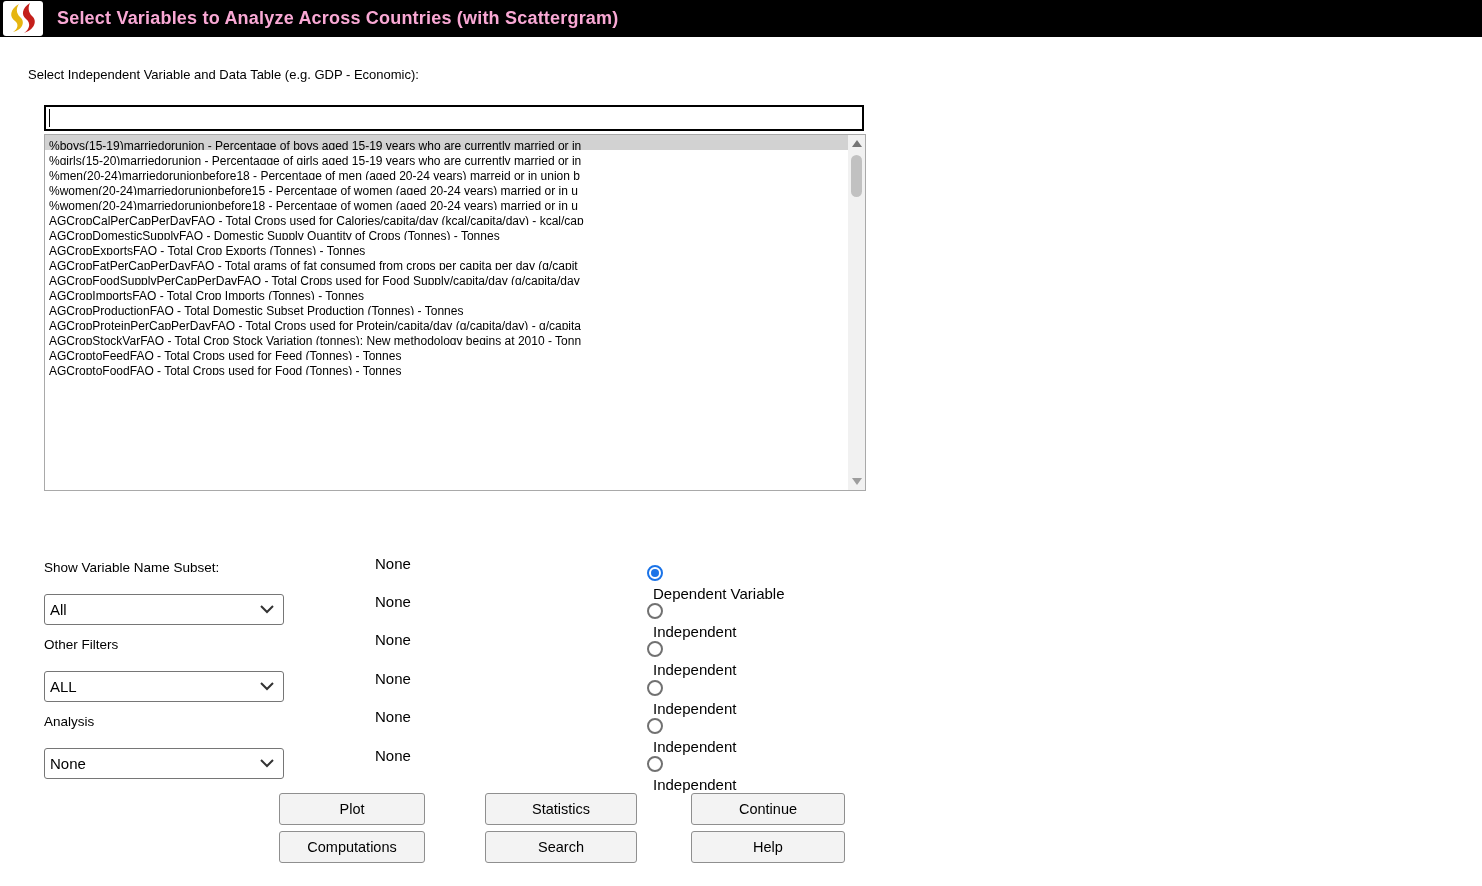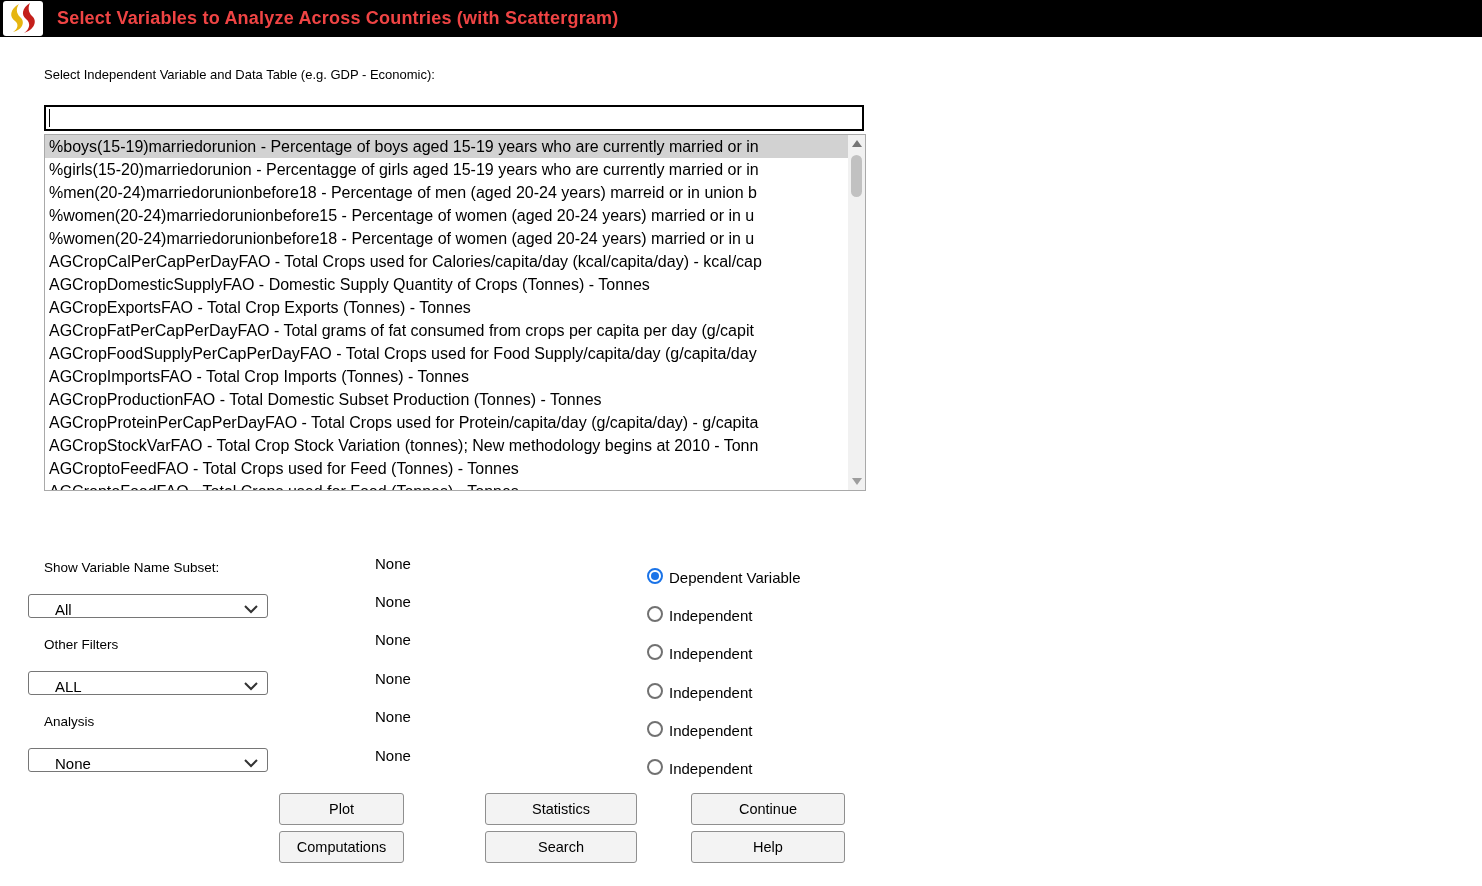--- a/index.html
+++ b/index.html
@@ -8,80 +8,80 @@
     width: 1482px; height: 886px;
     position: relative;
     font-family: "Liberation Sans", sans-serif;
     color: #000;
     overflow: hidden;
   }
 
   
   .header { position: absolute; left: 0; top: 0; width: 1482px; height: 37px; background: #000; }
   .logo-box { position: absolute; left: 3px; top: 1px; width: 40px; height: 35px; background: #fff; border-radius: 3px; }
-  .header-title { position: absolute; left: 57px; top: 8px; color: #ef4444; font-size: 18px; font-weight: bold; letter-spacing: 0.2px; }
+  .header-title { position: absolute; left: 57px; top: 8px; color: #f9a8d4; font-size: 18px; font-weight: bold; letter-spacing: 0.2px; }
 
   
-  .select-label { position: absolute; left: 44px; top: 67px; font-size: 13px; }
+  .select-label { position: absolute; left: 28px; top: 67px; font-size: 13px; }
 
   
   .var-input {
     position: absolute; left: 44px; top: 105px; width: 820px; height: 26px;
     border: 2px solid #000; background: #fff; font-size: 15px; padding: 2px 4px;
     font-family: "Liberation Sans", sans-serif; outline: none;
   }
   .caret { position: absolute; left: 49px; top: 109px; width: 1px; height: 18px; background: #000; }
 
   
   .listbox {
     position: absolute; left: 44px; top: 134px; width: 822px; height: 357px;
     background: #fff; border: 1px solid #a9a9a9; overflow: hidden;
   }
   .list-items { position: absolute; left: 0; top: 0; width: 804px; height: 100%; overflow: hidden; }
   .list-item {
-    height: 23px; line-height: 23px; font-size: 16px; padding-left: 4px;
+    height: 15px; line-height: 23px; font-size: 12px; padding-left: 4px;
     white-space: nowrap; overflow: hidden; background: #fff; cursor: default;
   }
   .list-item.selected { background: #d2d2d2; }
 
   
   .scrollbar { position: absolute; right: 0; top: 0; width: 17px; height: 355px; background: #f1f1f1; }
   .sb-btn { position: absolute; left: 0; width: 17px; height: 17px; }
   .sb-up { top: 0; }
   .sb-down { bottom: 0; }
   .tri-up { width: 0; height: 0; border-left: 5px solid transparent; border-right: 5px solid transparent; border-bottom: 7px solid #757575; margin: 5px auto 0; }
   .tri-down { width: 0; height: 0; border-left: 5px solid transparent; border-right: 5px solid transparent; border-top: 7px solid #9d9d9d; margin: 5px auto 0; }
   .sb-thumb { position: absolute; left: 3px; top: 20px; width: 11px; height: 42px; background: #c1c1c1; border-radius: 6px; }
 
   
   .field-label { position: absolute; left: 44px; font-size: 13.5px; }
   .select {
-    position: absolute; left: 28px; width: 240px; height: 24px;
+    position: absolute; left: 44px; width: 240px; height: 31px;
     border: 1px solid #767676; border-radius: 3px; background: #fff;
-    font-size: 15px; line-height: 29px; padding-left: 26px; cursor: default;
+    font-size: 15px; line-height: 29px; padding-left: 5px; cursor: default;
   }
   .select .chev { position: absolute; right: 9px; top: 9px; }
 
   
   .none-val { position: absolute; left: 375px; font-size: 15px; }
 
   
-  .radio-row { position: absolute; left: 647px; display: flex; align-items: center; }
+  .radio-row { position: absolute; left: 647px; display: flex; align-items: flex-start; flex-direction: column; }
   .radio { width: 16px; height: 16px; border-radius: 50%; border: 2px solid #717171; background: #fff; flex: 0 0 auto; }
   .radio.checked { border: 2px solid #1a73e8; position: relative; }
   .radio.checked::after { content: ""; position: absolute; left: 2px; top: 2px; width: 8px; height: 8px; border-radius: 50%; background: #1a73e8; }
   .radio-label { font-size: 15px; margin-left: 6px; margin-top: 4px; }
 
   
   .btn {
     position: absolute; height: 32px; background: #f3f3f3; border: 1px solid #8f8f8f;
     border-radius: 3px; font-size: 14.5px; display: flex; align-items: center; justify-content: center;
     font-family: "Liberation Sans", sans-serif; cursor: default;
   }
-  .btn-plot, .btn-computations { left: 279px; width: 125px; }
+  .btn-plot, .btn-computations { left: 279px; width: 146px; }
   .btn-statistics, .btn-search { left: 485px; width: 152px; }
   .btn-continue, .btn-help { left: 691px; width: 154px; }
   .row1 { top: 793px; }
   .row2 { top: 831px; }
 </style>
 </head>
 <body>
 
 <div class="header">
   <div class="logo-box">

